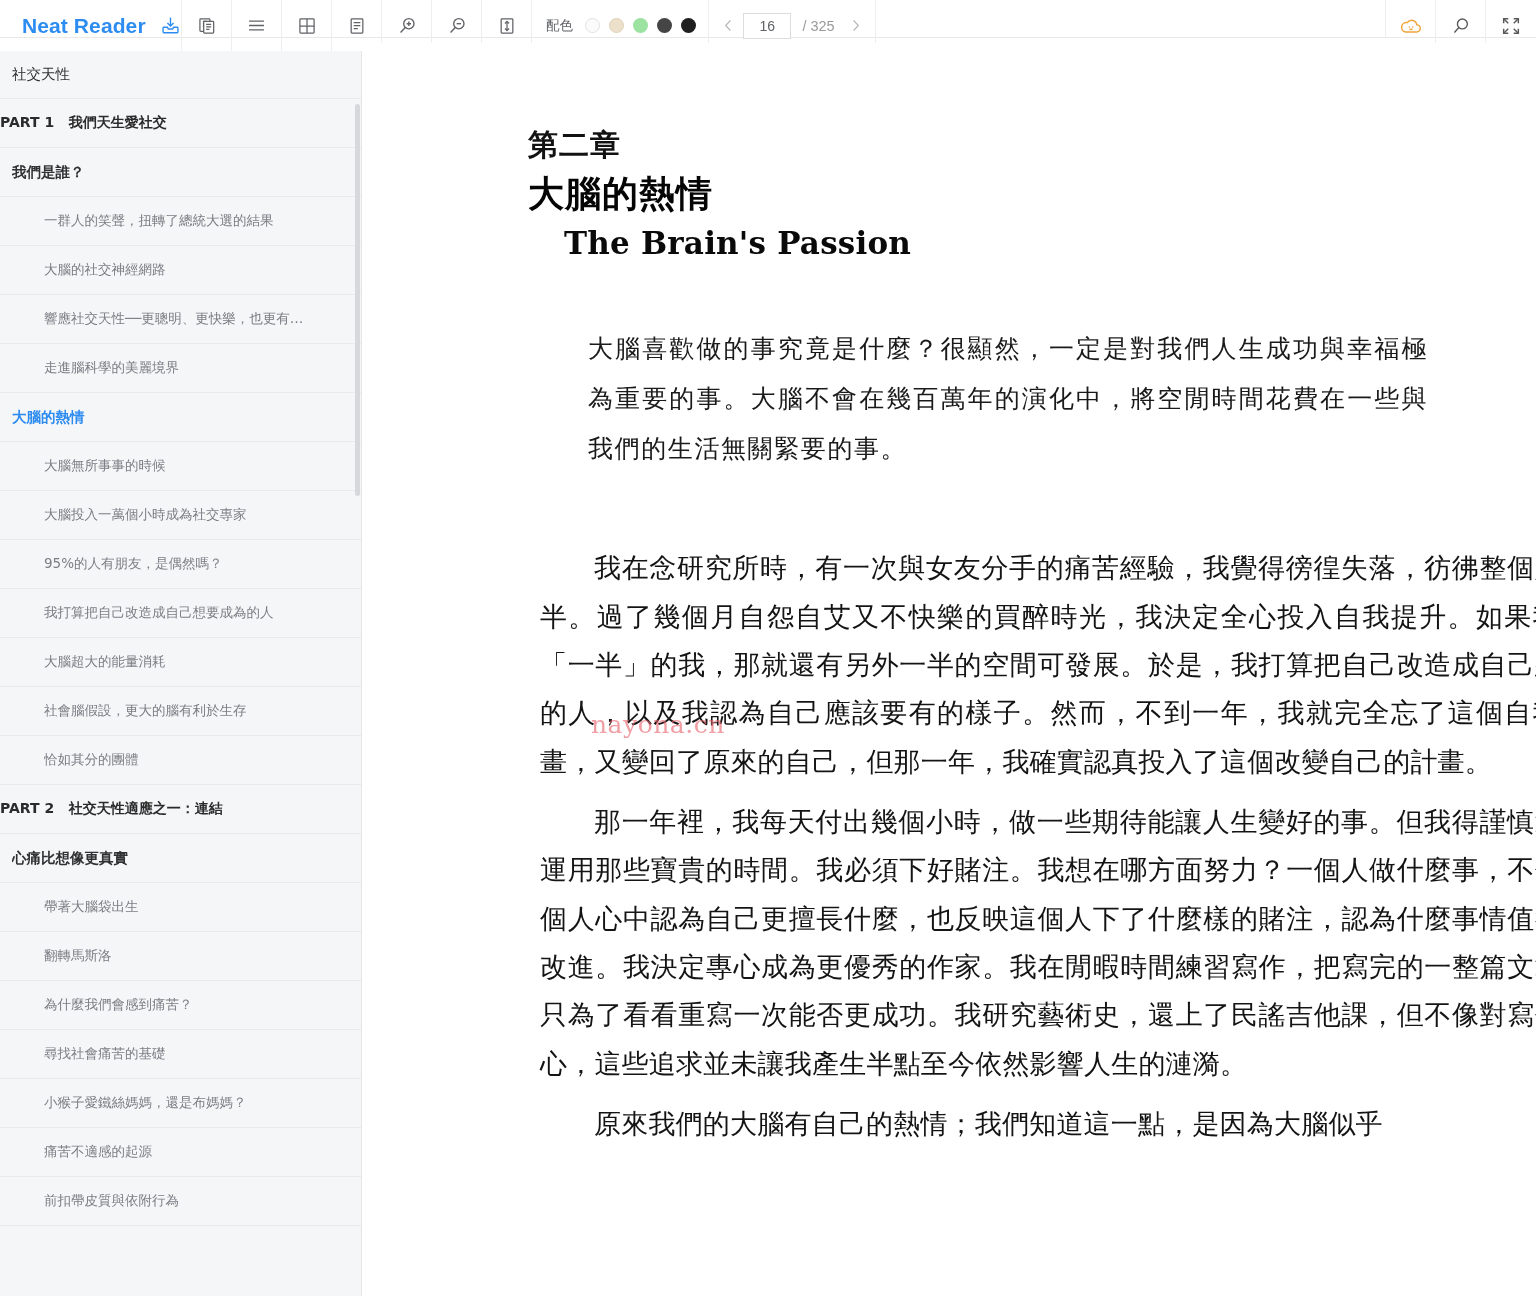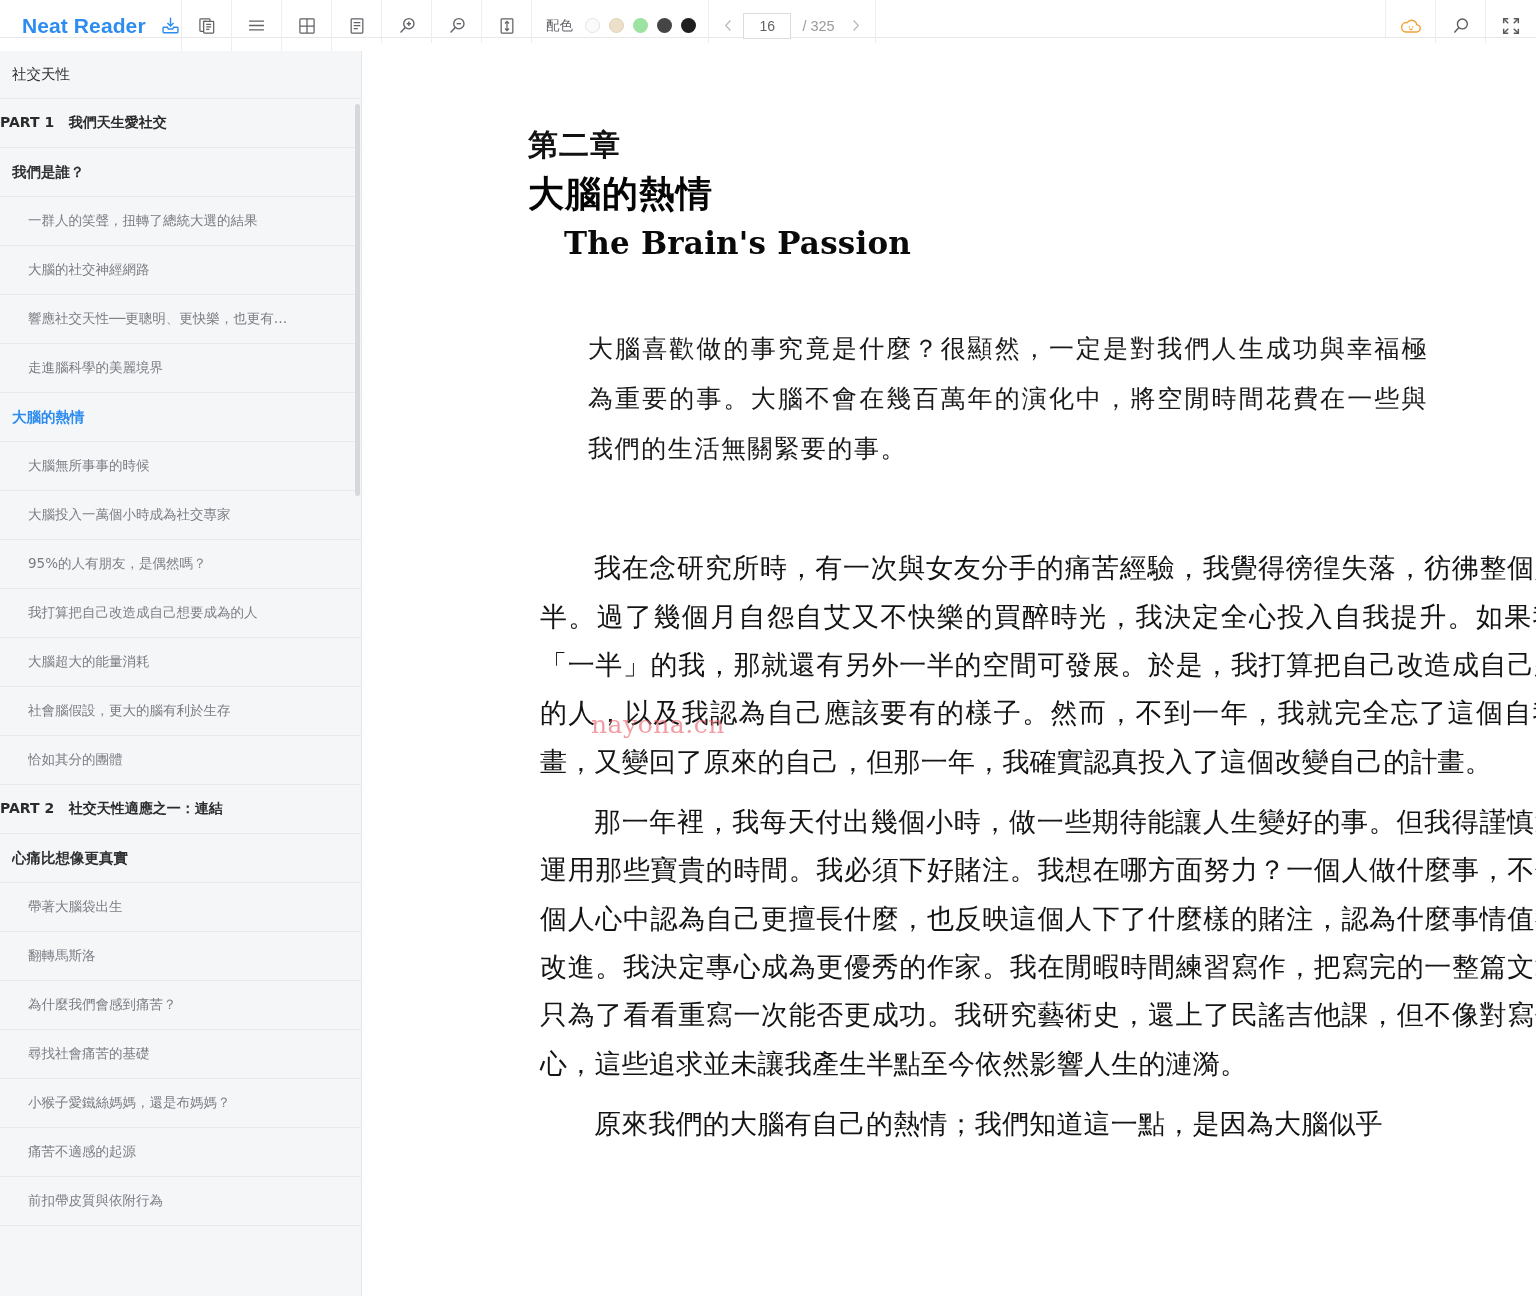--- a/index.html
+++ b/index.html
@@ -108,21 +108,21 @@
     border-bottom: 1px solid #e9eaec;
     display: flex; align-items: center;
     cursor: pointer;
     padding-right: 14px;
   }
 
   .toc-book   { height: 48px; padding-left: 12px; font-size: 14.5px; color: #303133; }
   .toc-part   { height: 49px; font-size: 14px;   color: #2b2b2b; font-weight: bold; }
   .toc-sec    { height: 49px; padding-left: 12px; font-size: 14.5px; color: #303133; font-weight: bold; }
   .toc-sec.active { color: #2d8cf0; }
-  .toc-item   { height: 49px; padding-left: 28px; font-size: 13.5px; color: #7a7d82; }
+  .toc-item   { height: 49px; padding-left: 44px; font-size: 13.5px; color: #7a7d82; }
 
   .toc-label {
     white-space: nowrap; overflow: hidden; text-overflow: ellipsis;
     font-family: "DejaVu Sans", "Liberation Sans", sans-serif;
   }
 
   
   #sb-track {
     position: absolute; top: 51px; right: 0;
     width: 7px; height: 1245px;

